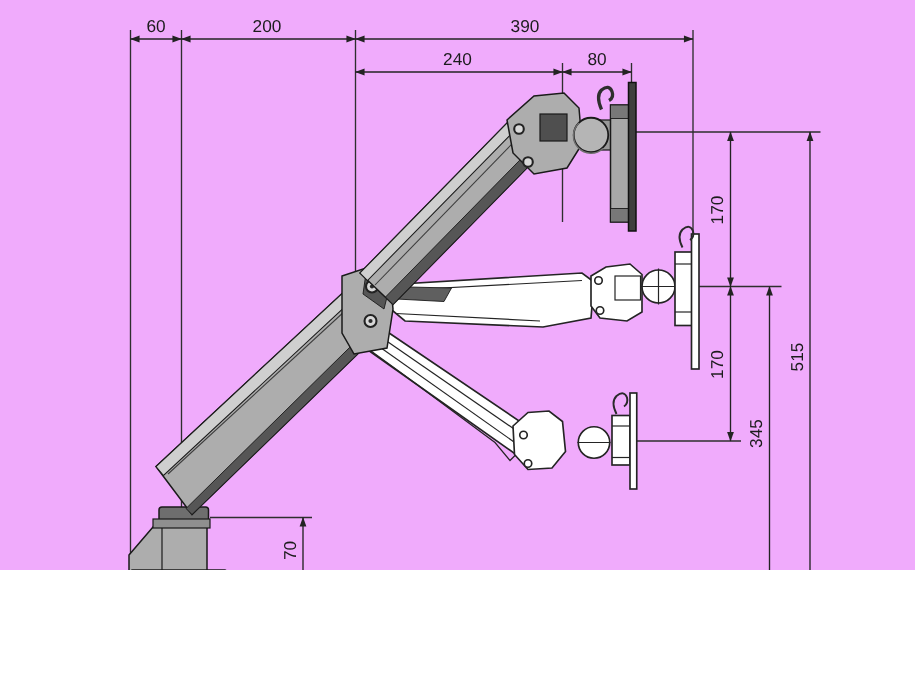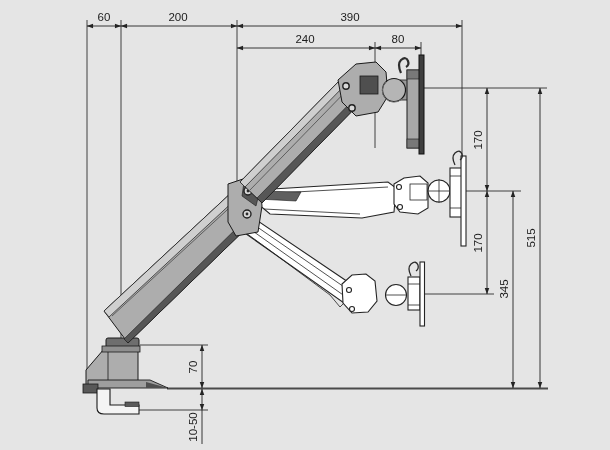--- a/index.html
+++ b/index.html
@@ -1,16 +1,16 @@
 <!DOCTYPE html>
 <html><head>
 <meta charset="utf-8">
 <style>
   html,body{margin:0;padding:0;background:#ffffff;}
-  .stage{position:relative;width:610px;height:450px;background:#e5e5e5;overflow:hidden;
+  .stage{position:relative;width:610px;height:380px;background:#f0abfc;overflow:hidden;
          font-family:"Liberation Sans", sans-serif;}
   svg{display:block;}
   .xl{stroke:#2e2e2e;stroke-width:0.9;fill:none;}
   .dl{stroke:#232323;stroke-width:0.9;fill:none;}
   .cl{stroke:#2e2e2e;stroke-width:0.9;fill:none;}
   .desk{stroke:#4a4a4a;stroke-width:1.8;fill:none;}
   .dim-text{font:11.5px "Liberation Sans", sans-serif;fill:#1c1c1c;}
   .solid{fill:#adadad;stroke:#1a1a1a;stroke-width:1;}
   .solid-light{fill:#cfcfcf;stroke:#1a1a1a;stroke-width:0.7;}
   .solid-dark{fill:#565656;stroke:#1a1a1a;stroke-width:0.6;}

